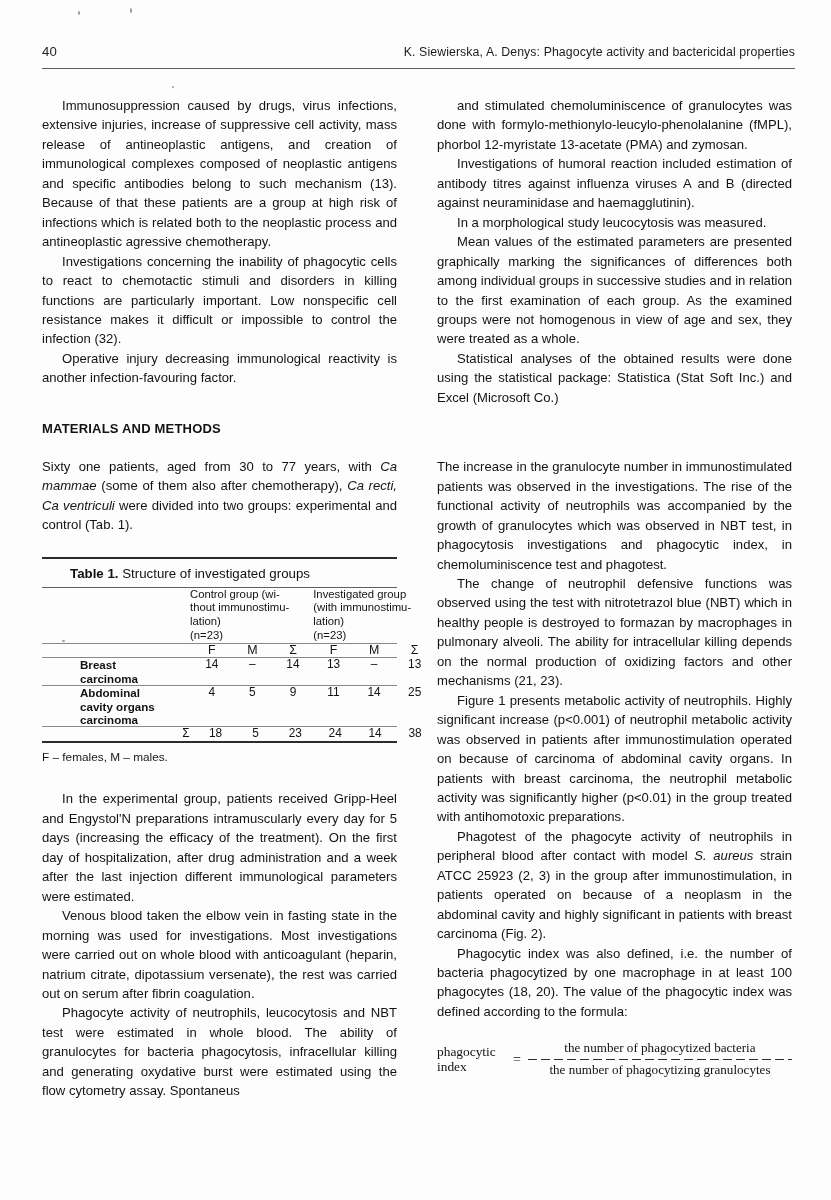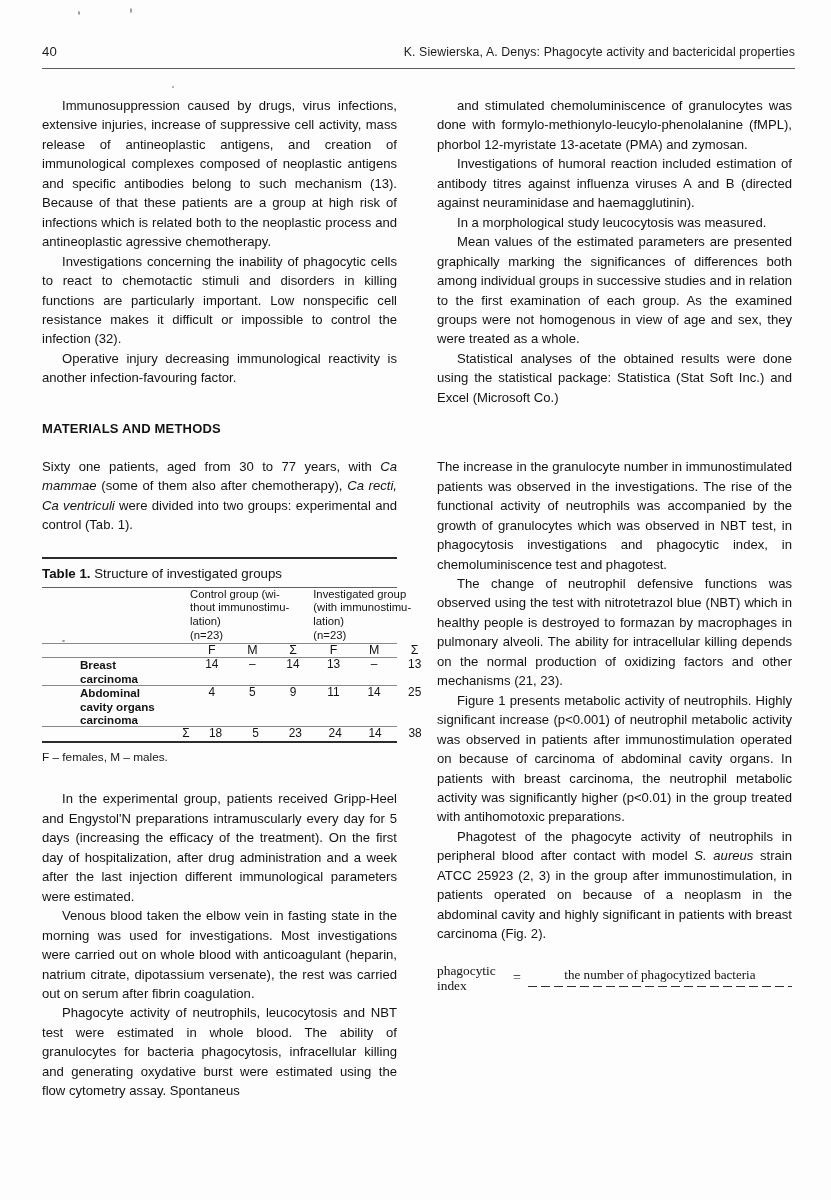--- a/index.html
+++ b/index.html
@@ -100,21 +100,21 @@
     height: 2px;
     background: #2c2c2c;
     margin-bottom: 6px;
   }
   .tbl-caption {
     font-size: 13.3px;
     line-height: 17px;
     margin-bottom: 5px;
     color: #111;
   }
-  .tbl-caption b { font-weight: bold; }
+  .tbl-caption b { font-weight: bold; margin-left: 28px; }
   .tbl-rule-mid {
     height: 1px;
     background: #444;
     opacity: .85;
   }
   .tbl-rule-thin {
     height: 1px;
     background: #555;
     opacity: .7;
   }
@@ -360,27 +360,29 @@
 
     <div class="gap-before-head"></div>
     <div class="gap-after-head"></div>
 
     <p class="para noindent">The increase in the granulocyte number in immunostimulated patients was observed in the investigations. The rise of the functional activity of neutrophils was accompanied by the growth of granulocytes which was observed in NBT test, in phagocytosis investigations and phagocytic index, in chemoluminiscence test and phagotest.</p>
     <p class="para">The change of neutrophil defensive functions was observed using the test with nitrotetrazol blue (NBT) which in healthy people is destroyed to formazan by macrophages in pulmonary alveoli. The ability for intracellular killing depends on the normal production of oxidizing factors and other mechanisms (21, 23).</p>
     <p class="para">Figure 1 presents metabolic activity of neutrophils. Highly significant increase (p&lt;0.001) of neutrophil metabolic activity was observed in patients after immunostimulation operated on because of carcinoma of abdominal cavity organs. In patients with breast carcinoma, the neutrophil metabolic activity was significantly higher (p&lt;0.01) in the group treated with antihomotoxic preparations.</p>
 
     <p class="para"><span>Phagotest of the phagocyte activity of neutrophils in peripheral blood after contact with model </span><em class="it">S. aureus</em><span> strain ATCC 25923 (2, 3) in the group after immunostimulation, in patients operated on because of a neoplasm in the abdominal cavity and highly significant in patients with breast carcinoma (Fig. 2).</span></p>
 
+    <p class="para">Phagocytic index was also defined, i.e. the number of bacteria phagocytized by one macrophage in at least 100 phagocytes (18, 20). The value of the phagocytic index was defined according to the formula:</p>
 
     <div class="formula">
       <div class="lhs">
         <div>phagocytic</div>
         <div>index</div>
       </div>
       <div class="eq">=</div>
       <div class="frac">
         <div class="num">the number of phagocytized bacteria</div>
         <div class="bar"></div>
+        <div class="den">the number of phagocytizing granulocytes</div>
       </div>
     </div>
   </div>
 
 </div>
 
 </body></html>

